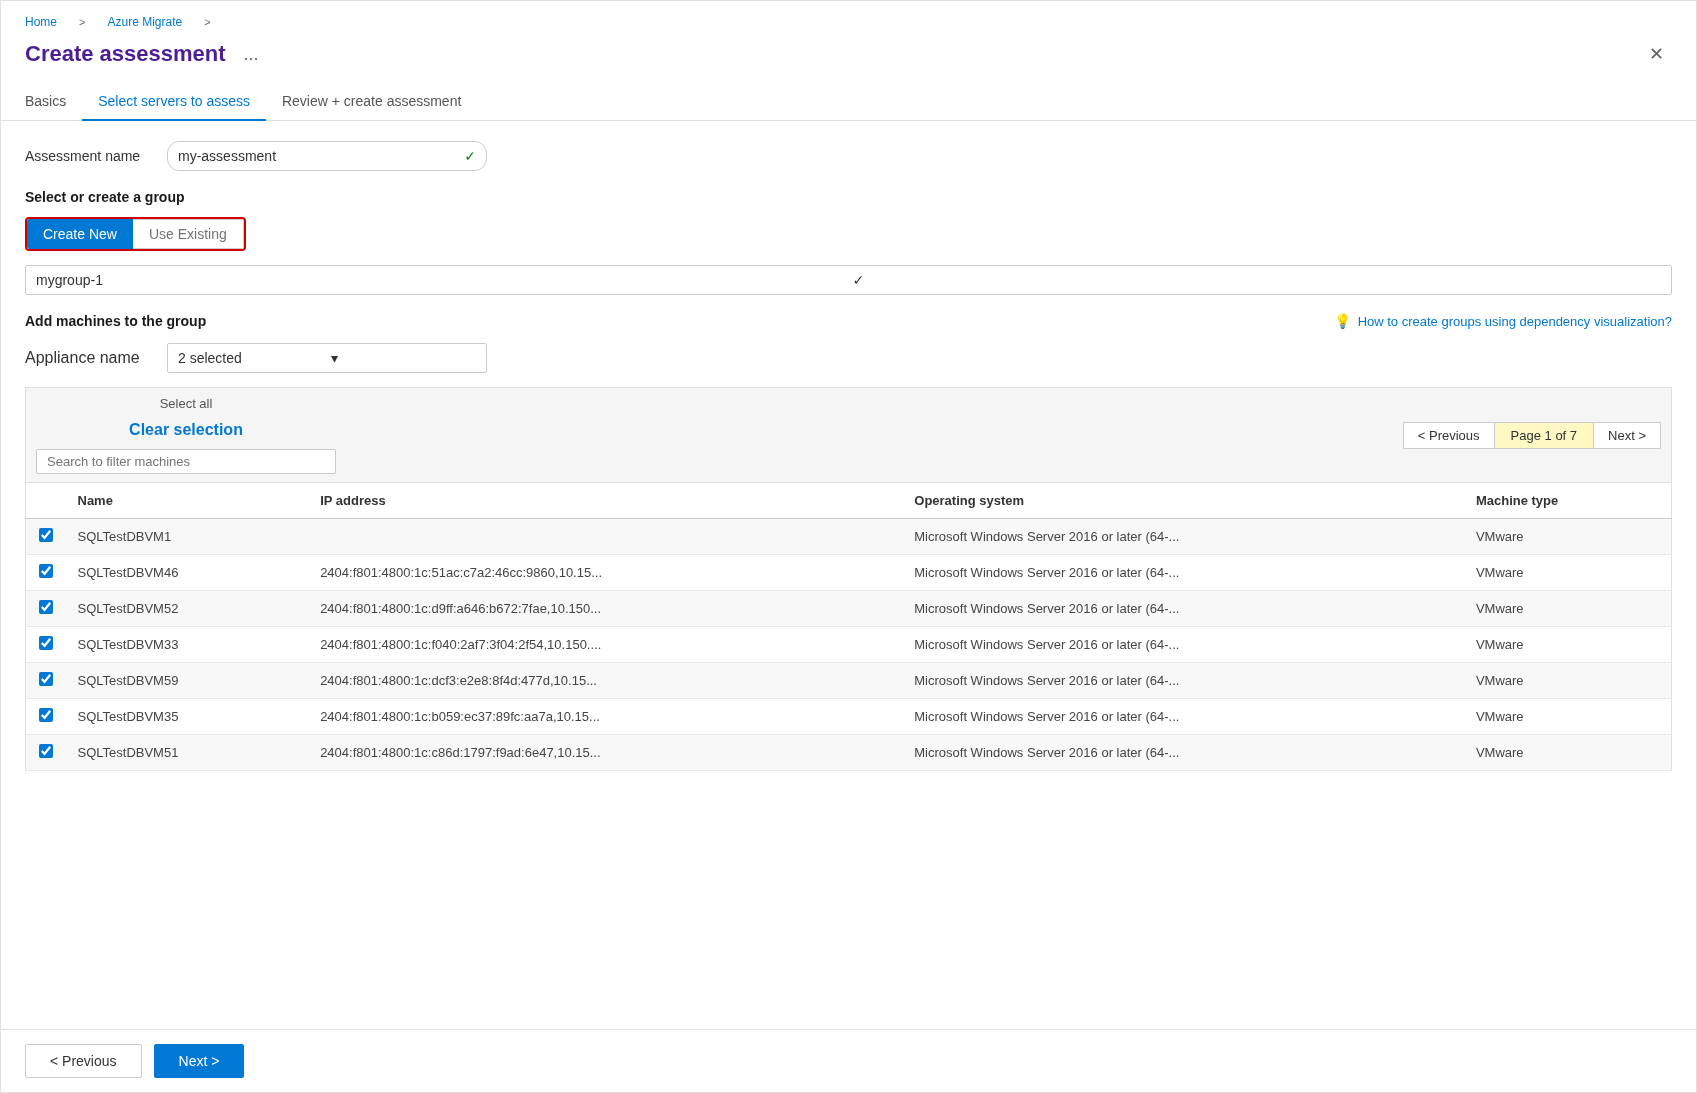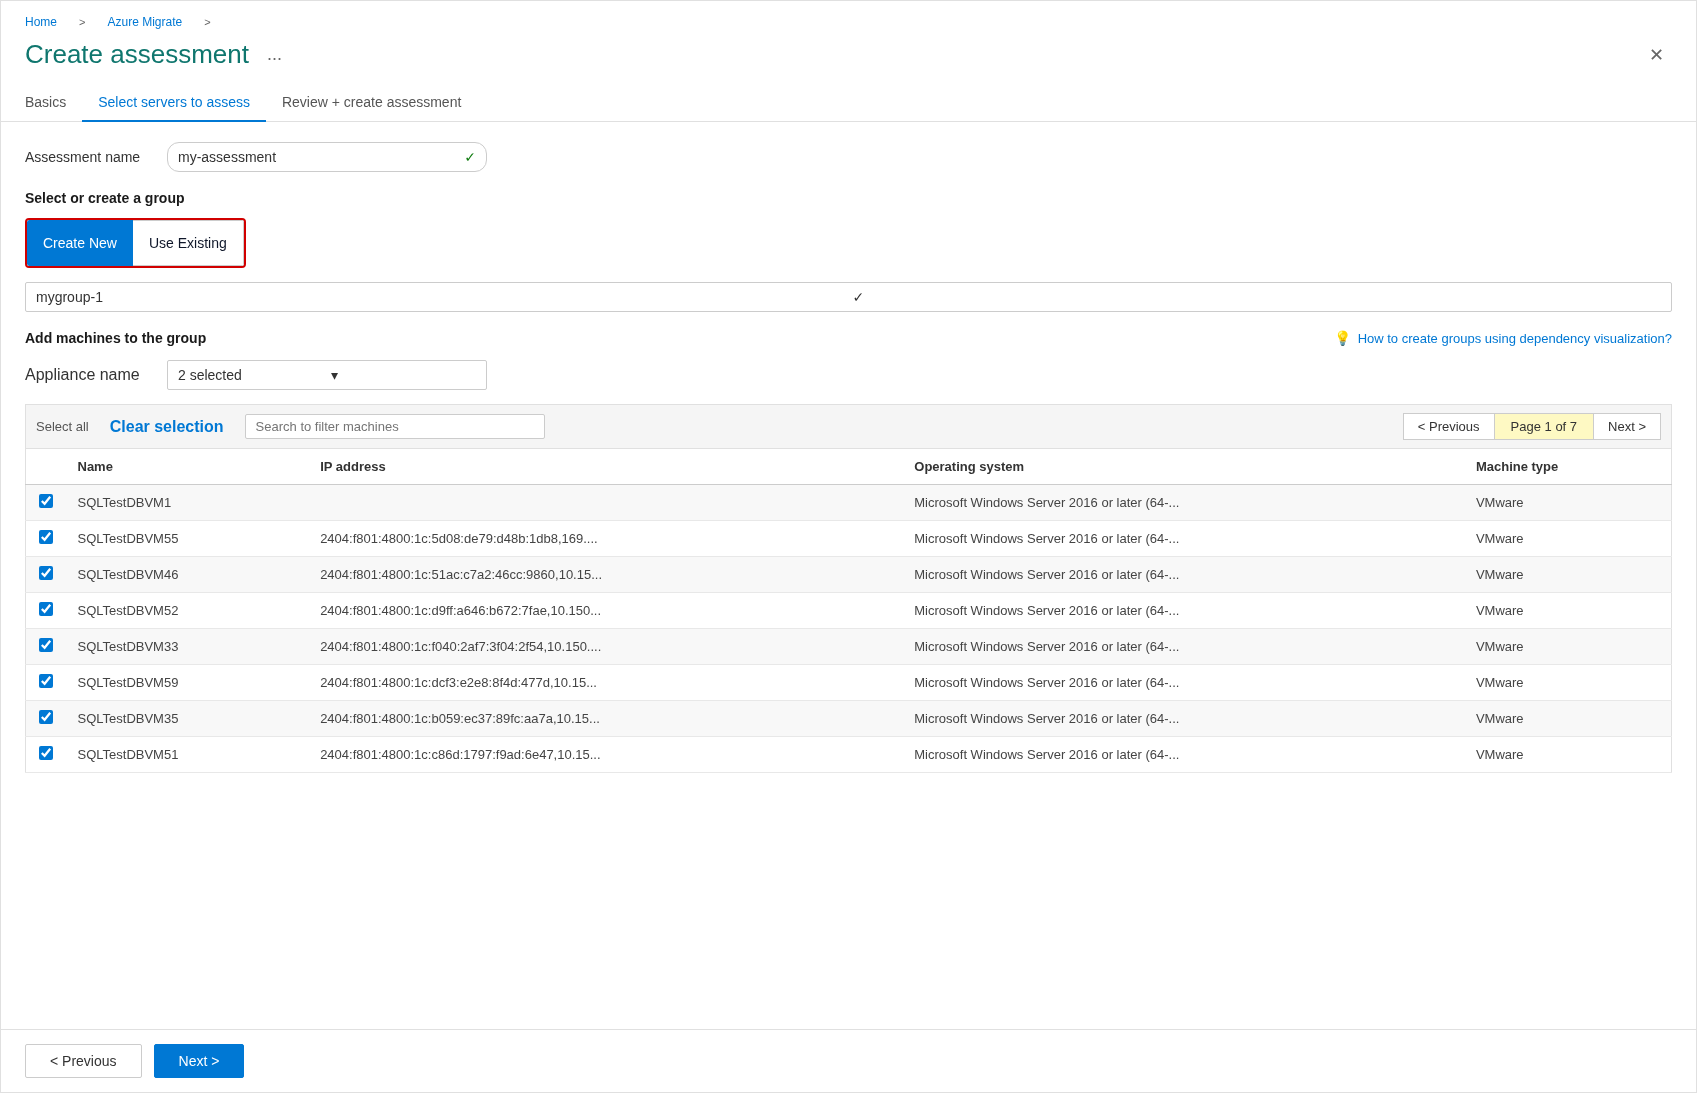--- a/index.html
+++ b/index.html
@@ -45,23 +45,23 @@
       align-items: center;
       justify-content: space-between;
       padding: 6px 24px 16px 24px;
     }
     .page-title-row {
       display: flex;
       align-items: center;
       gap: 12px;
     }
     .page-title {
-      font-size: 26px;
-      font-weight: 400;
-      color: #0f766e;
+      font-size: 22px;
+      font-weight: 700;
+      color: #4c1d95;
     }
     .ellipsis-btn {
       background: none;
       border: none;
       cursor: pointer;
       font-size: 18px;
       color: #666;
       padding: 2px 6px;
       border-radius: 4px;
     }
@@ -152,25 +152,25 @@
       color: #fff;
       border: none;
       border-radius: 2px 0 0 2px;
       padding: 6px 16px;
       font-size: 14px;
       cursor: pointer;
       font-weight: 400;
     }
     .btn-use-existing {
       background: #fff;
-      color: #0f172a;
+      color: #737373;
       border: 1px solid #ccc;
       border-left: none;
       border-radius: 0 2px 2px 0;
-      padding: 14px 16px;
+      padding: 6px 16px;
       font-size: 14px;
       cursor: pointer;
     }
 
     
     .group-input-wrapper {
       display: flex;
       align-items: center;
       border: 1px solid #ccc;
       border-radius: 2px;
@@ -242,21 +242,22 @@
       justify-content: space-between;
       padding: 8px 10px;
       background: #f5f5f5;
       border: 1px solid #e0e0e0;
       border-bottom: none;
       margin-bottom: 0;
     }
     .toolbar-left {
       display: flex;
       align-items: center;
-      gap: 21px;
+      gap: 10px;
+      flex-direction: column;
     }
     .select-all-label {
       font-size: 13px;
       color: #555;
       cursor: pointer;
     }
     .clear-selection-link {
       font-size: 16px;
       color: #0078d4;
       cursor: pointer;
@@ -475,27 +476,20 @@
       <tbody id="table-body">
       <tr>
             <td><input type="checkbox" class="row-checkbox" checked="" style=""></td>
             <td>SQLTestDBVM1</td>
             <td></td>
             <td>Microsoft Windows Server 2016 or later (64-...</td>
             <td>VMware</td>
           </tr>
           <tr>
             <td><input type="checkbox" class="row-checkbox" checked="" style=""></td>
-            <td>SQLTestDBVM55</td>
-            <td>2404:f801:4800:1c:5d08:de79:d48b:1db8,169....</td>
-            <td>Microsoft Windows Server 2016 or later (64-...</td>
-            <td>VMware</td>
-          </tr>
-          <tr>
-            <td><input type="checkbox" class="row-checkbox" checked="" style=""></td>
             <td>SQLTestDBVM46</td>
             <td>2404:f801:4800:1c:51ac:c7a2:46cc:9860,10.15...</td>
             <td>Microsoft Windows Server 2016 or later (64-...</td>
             <td>VMware</td>
           </tr>
           <tr>
             <td><input type="checkbox" class="row-checkbox" checked="" style=""></td>
             <td>SQLTestDBVM52</td>
             <td>2404:f801:4800:1c:d9ff:a646:b672:7fae,10.150...</td>
             <td>Microsoft Windows Server 2016 or later (64-...</td>

